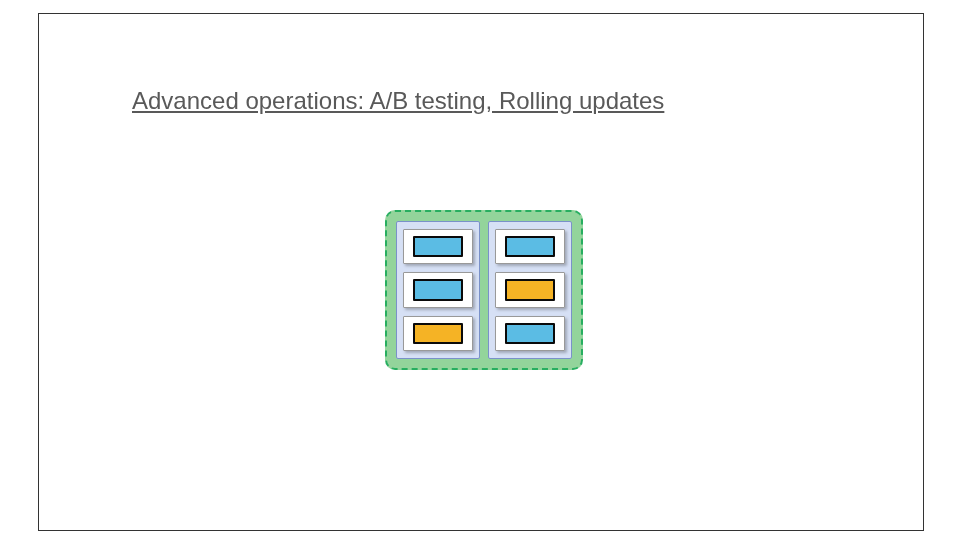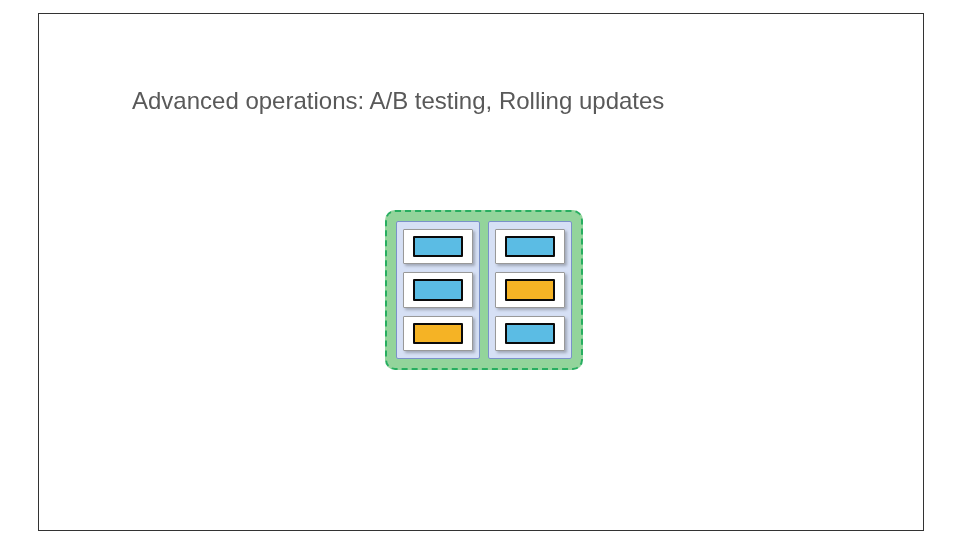--- a/index.html
+++ b/index.html
@@ -1,18 +1,19 @@
 <!DOCTYPE html>
 <html><head>
   <meta charset="utf-8">
   <style>
     * {
       margin: 1px;
       padding: 0;
       box-sizing: border-box;
+      text-decoration: underline;
     }
     body {
       width: 958px;
       height: 540px;
       font-family: Arial, Helvetica, sans-serif;
       background: #ffffff;
       position: relative;
     }
     .slide-frame {
       position: absolute;

